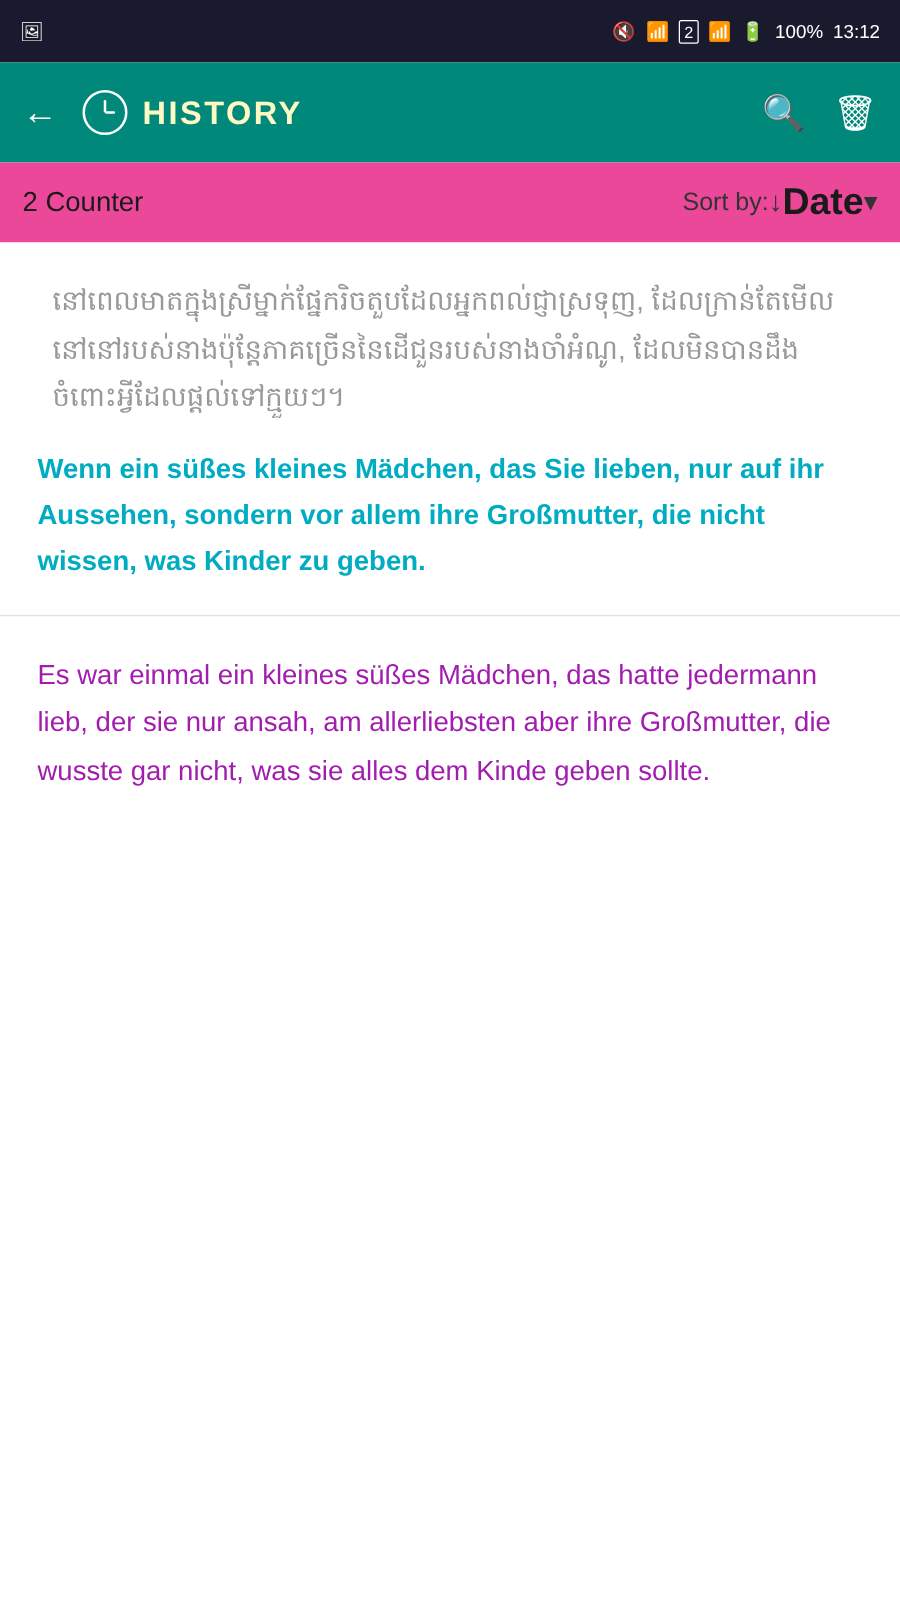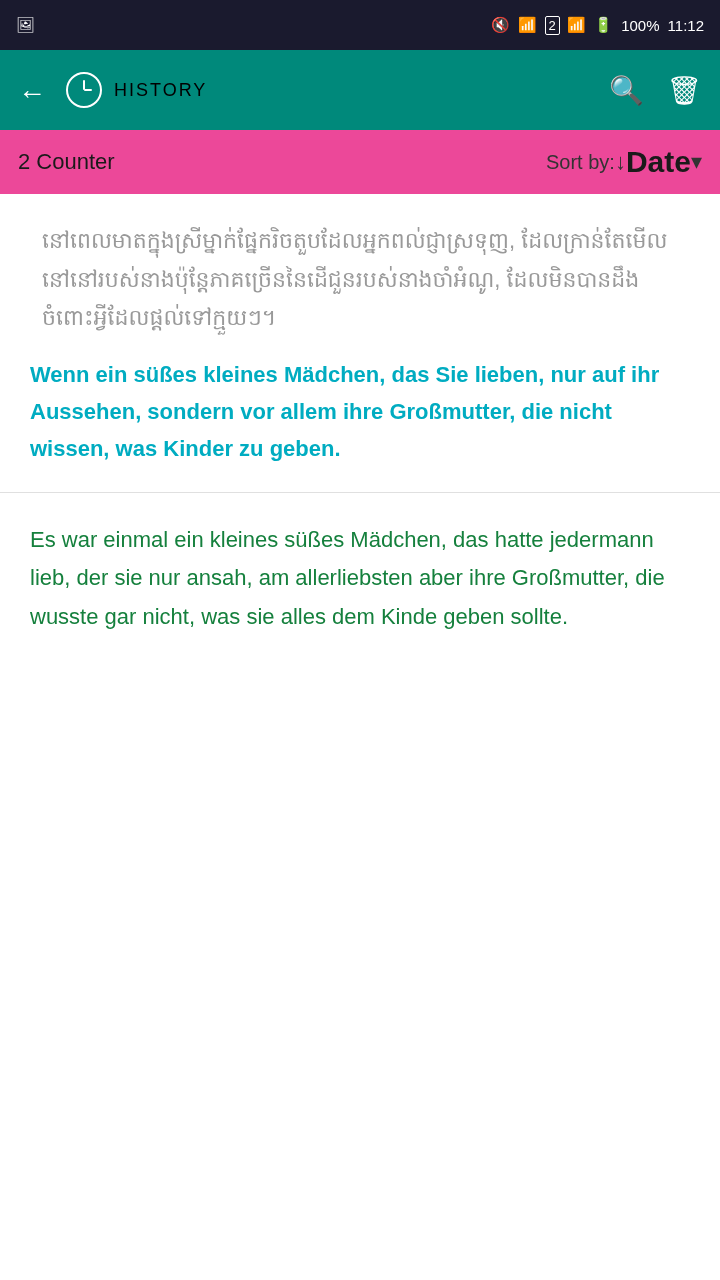--- a/index.html
+++ b/index.html
@@ -70,23 +70,23 @@
       position: absolute;
       width: 8px;
       height: 2px;
       background: white;
       top: 50%;
       left: 50%;
       transform: translateY(-50%);
       border-radius: 1px;
     }
     .toolbar-title {
-      font-size: 18px;
-      font-weight: normal;
-      color: #000000;
+      font-size: 26px;
+      font-weight: bold;
+      color: #fef9c3;
       letter-spacing: 2px;
     }
     .toolbar-actions {
       display: flex;
       align-items: center;
       gap: 22px;
     }
     .toolbar-icon {
       color: white;
       font-size: 28px;
@@ -156,21 +156,21 @@
       line-height: 1.7;
       font-weight: bold;
     }
 
     
     .card2 {
       padding: 28px 30px 24px 30px;
     }
     .german-text-gray {
       font-size: 22px;
-      color: #15803d;
+      color: #a21caf;
       line-height: 1.75;
       margin-bottom: 2px;
     }
     .khmer-text-teal {
       font-size: 22px;
       color: #00ACC1;
       line-height: 1.75;
     }
   </style>
 </head>
@@ -180,21 +180,21 @@
   <div class="status-left">
     <span>🖼</span>
   </div>
   <div class="status-right">
     <span>🔇</span>
     <span>📶</span>
     <span style="font-size:13px;border:1px solid white;padding:1px 3px;border-radius:2px;">2</span>
     <span>📶</span>
     <span>🔋</span>
     <span>100%</span>
-    <span>11:12</span>
+    <span>13:12</span>
   </div>
 </div>
 
 <div class="toolbar">
   <div class="toolbar-back">←</div>
   <div class="toolbar-title-area">
     <div class="toolbar-clock-icon"></div>
     <span class="toolbar-title">HISTORY</span>
   </div>
   <div class="toolbar-actions">

